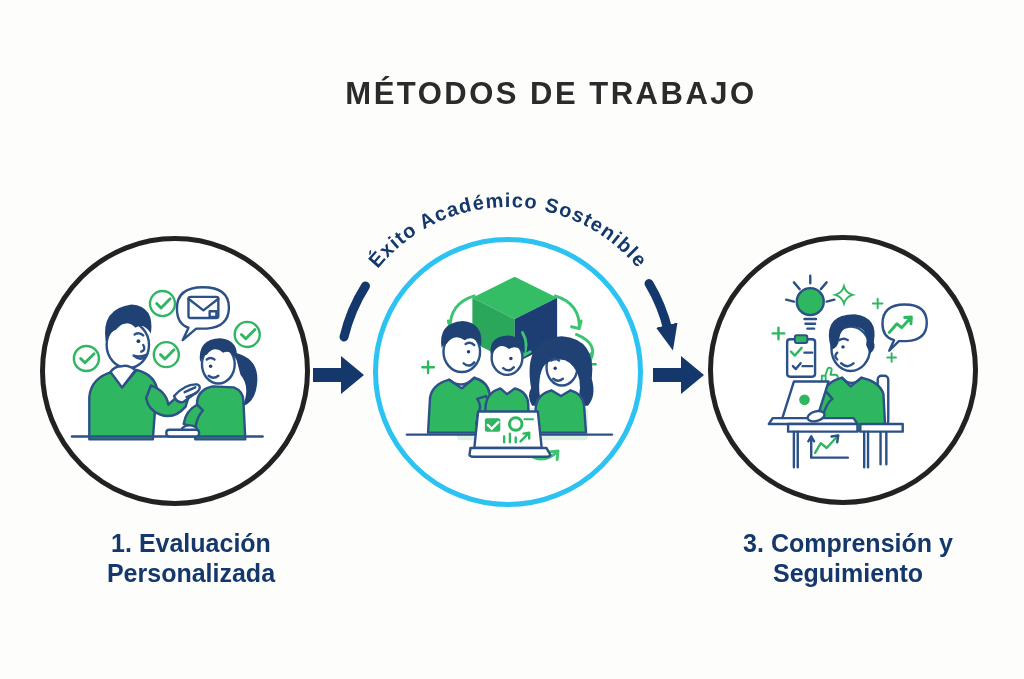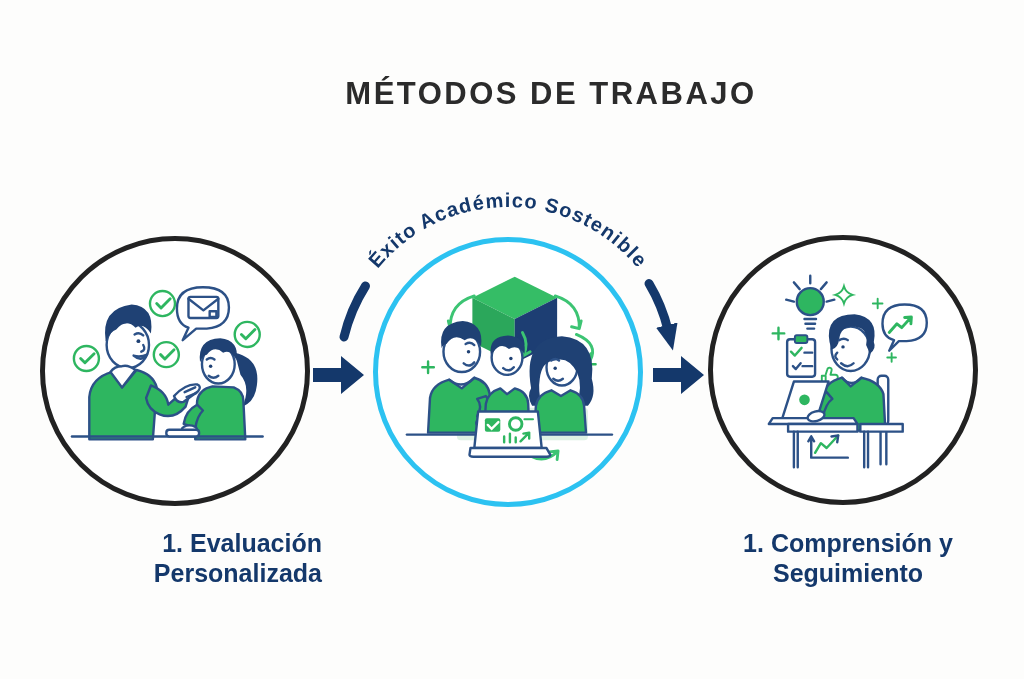--- a/index.html
+++ b/index.html
@@ -13,21 +13,21 @@
   .page-title{position:absolute;top:76px;left:0;width:100%;text-align:center;
     font-size:31px;font-weight:bold;letter-spacing:2.5px;color:var(--title-color);padding-left:39px;}
   .circle{position:absolute;width:260px;height:260px;border-radius:50%;background:#fff;box-sizing:content-box;}
   .circle.dark{border:5px solid var(--dark-circle);}
   .circle.cyan{border:5px solid var(--cyan);}
   .c1{left:40px;top:236px;}
   .c2{left:373px;top:237px;}
   .c3{left:708px;top:235px;}
   .step-label{position:absolute;top:528px;width:290px;text-align:center;
     font-size:25px;font-weight:bold;line-height:1.2;color:var(--navy);}
-  .l1{left:32px;text-align:right;} .l2{left:363px;} .l3{left:703px;}
+  .l1{left:46px;} .l2{left:363px;} .l3{left:703px;}
   .overlay{position:absolute;left:0;top:0;pointer-events:none;}
   svg .o{stroke:var(--outline);stroke-width:2.5;fill:none;stroke-linecap:round;stroke-linejoin:round;}
   svg .w{fill:#ffffff;stroke:var(--outline);stroke-width:2.5;stroke-linecap:round;stroke-linejoin:round;}
   svg .n{fill:var(--hair);stroke:none;}
   svg .g{fill:var(--green);stroke:var(--outline);stroke-width:2.5;stroke-linejoin:round;}
   svg .ga{stroke:#3cc473;stroke-width:3;fill:none;stroke-linecap:round;stroke-linejoin:round;}
   svg .gl{stroke:var(--green);fill:none;stroke-linecap:round;stroke-linejoin:round;}
   svg .arcline{stroke:var(--navy);stroke-width:9;fill:none;stroke-linecap:round;}
   .arc-text{font-family:"Liberation Sans",sans-serif;font-size:20px;font-weight:bold;
     letter-spacing:1.2px;fill:var(--navy);}
@@ -222,15 +222,15 @@
       </g>
       <g>
         <path class="o" stroke-width="2" d="M102 204 V226 H140 M102 204 l-3 5 M102 204 l3 5"></path>
         <path class="gl" stroke-width="2.5" d="M106 221 L112 211 L118 216 L130 203"></path>
         <path class="o" stroke-width="2" d="M130 203 l-7 1 M130 203 l-1 7"></path>
       </g>
     </svg>
   </div>
 
   <div class="step-label l1">1. Evaluación Personalizada</div>
-  <div class="step-label l3">1. Comprensión y Seguimiento</div>
+  <div class="step-label l3">3. Comprensión y Seguimiento</div>
 
 </div>
 
 </body></html>

